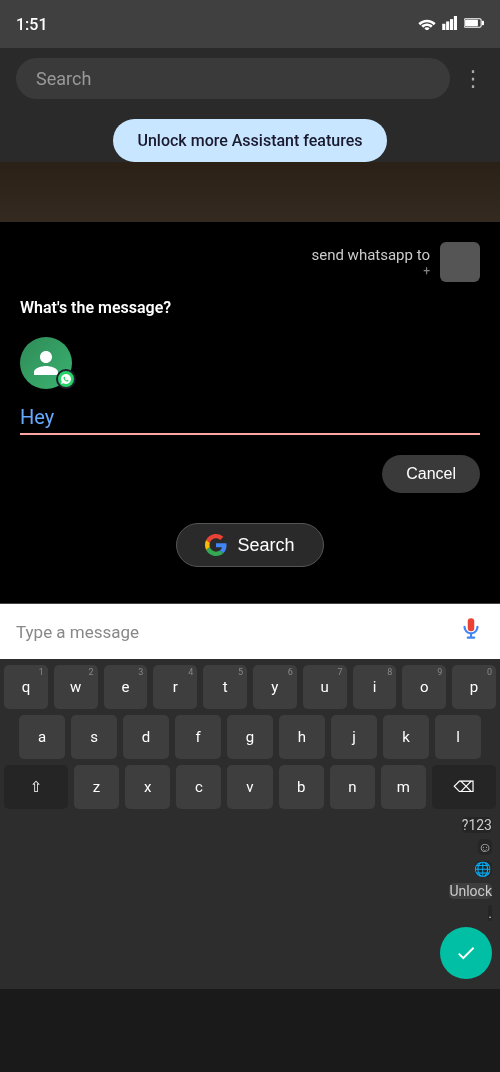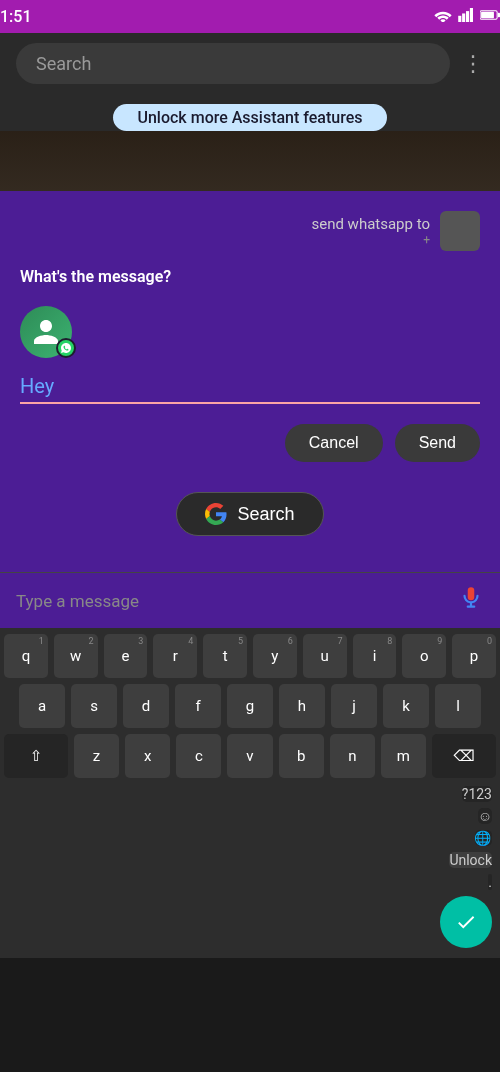--- a/index.html
+++ b/index.html
@@ -7,26 +7,26 @@
       width: 500px;
       height: 1072px;
       background: #1a1a1a;
       font-family: 'Roboto', Arial, sans-serif;
       overflow: hidden;
       position: relative;
     }
 
     
     .status-bar {
-      background: #a21caf;
-      height: 33px;
+      background: #404040;
+      height: 48px;
       display: flex;
       align-items: center;
       justify-content: space-between;
-      padding: 0 0;
+      padding: 0 16px;
     }
     .status-time {
       color: #ffffff;
       font-size: 16px;
       font-weight: 500;
     }
     .status-icons {
       display: flex;
       align-items: center;
       gap: 6px;
@@ -62,21 +62,21 @@
     .unlock-banner-container {
       background: #2a2a2a;
       padding: 10px 0 0 0;
       display: flex;
       justify-content: center;
       position: relative;
     }
     .unlock-banner {
       background: #c8e6ff;
       border-radius: 24px;
-      padding: 4px 24px;
+      padding: 12px 24px;
       font-size: 16px;
       color: #1a1a2e;
       font-weight: 500;
       text-align: center;
     }
 
     
     .bg-image-area {
       background: #2a2a2a;
       height: 60px;
@@ -92,21 +92,21 @@
       bottom: 0;
       left: 0;
       right: 0;
       height: 60px;
       background: linear-gradient(to top, #3a2a1a, #2a1a0a);
       opacity: 0.6;
     }
 
     
     .assistant-panel {
-      background: #4c1d95;
+      background: #000000;
       padding: 20px 20px 16px 20px;
     }
 
     .send-to-row {
       display: flex;
       align-items: center;
       justify-content: flex-end;
       gap: 10px;
       margin-bottom: 16px;
     }
@@ -232,21 +232,21 @@
       font-size: 18px;
       font-weight: 500;
     }
     .google-g {
       width: 22px;
       height: 22px;
     }
 
     
     .message-type-bar {
-      background: #4c1d95;
+      background: #ffffff;
       height: 56px;
       display: flex;
       align-items: center;
       padding: 12px 16px;
       border-top: 1px solid #444;
     }
     .message-placeholder {
       color: #888;
       font-size: 17px;
       flex: 1;
@@ -418,21 +418,20 @@
       </div>
     </div>
   </div>
 
   <div class="message-input-area">
     <div class="message-text">Hey</div>
   </div>
 
   <div class="action-buttons">
     <button class="btn-cancel">Cancel</button>
-    <button class="btn-send">Send</button>
   </div>
 
   <div class="google-search-container">
     <button class="google-search-btn">
       <svg class="google-g" viewBox="0 0 48 48">
         <path fill="#EA4335" d="M24 9.5c3.54 0 6.71 1.22 9.21 3.6l6.85-6.85C35.9 2.38 30.47 0 24 0 14.62 0 6.51 5.38 2.56 13.22l7.98 6.19C12.43 13.72 17.74 9.5 24 9.5z"></path>
         <path fill="#4285F4" d="M46.98 24.55c0-1.57-.15-3.09-.38-4.55H24v9.02h12.94c-.58 2.96-2.26 5.48-4.78 7.18l7.73 6c4.51-4.18 7.09-10.36 7.09-17.65z"></path>
         <path fill="#FBBC05" d="M10.53 28.59c-.48-1.45-.76-2.99-.76-4.59s.27-3.14.76-4.59l-7.98-6.19C.92 16.46 0 20.12 0 24c0 3.88.92 7.54 2.56 10.78l7.97-6.19z"></path>
         <path fill="#34A853" d="M24 48c6.48 0 11.93-2.13 15.89-5.81l-7.73-6c-2.18 1.48-4.97 2.35-8.16 2.35-6.26 0-11.57-4.22-13.47-9.91l-7.98 6.19C6.51 42.62 14.62 48 24 48z"></path>
         <path fill="none" d="M0 0h48v48H0z"></path>

